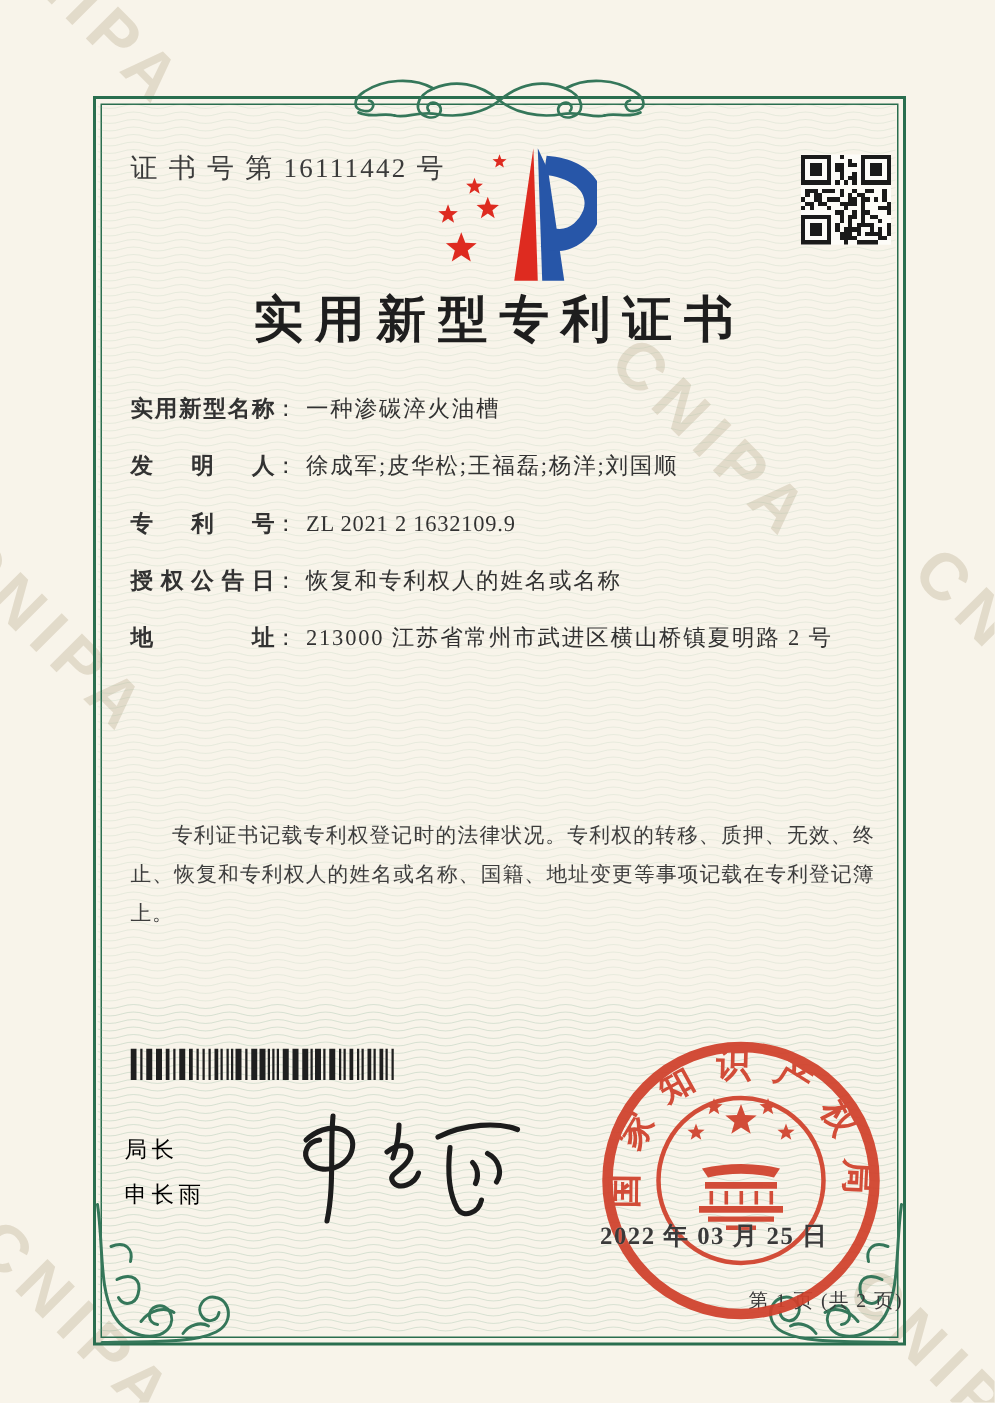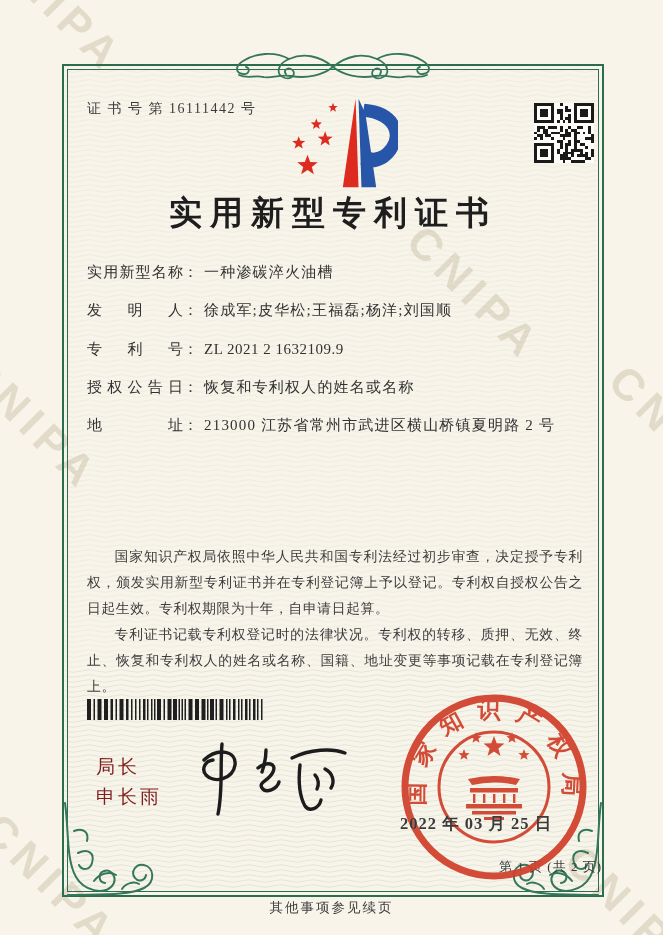--- a/index.html
+++ b/index.html
@@ -28,50 +28,50 @@
     position:absolute;inset:3px;border:1px solid #2a6e4f;
   }
   .waves{position:absolute;left:1px;top:1px;z-index:0;}
   .ornament-top{position:absolute;left:163px;top:-17px;z-index:2;}
   .corner{position:absolute;z-index:2;}
   .corner.bl{left:-4px;bottom:-5px;}
   .corner.br{right:-4px;bottom:-5px;transform:scaleX(-1);}
   
   .cert-no{
     position:absolute;left:23px;top:34px;z-index:3;
-    font-size:14px;letter-spacing:1.5px;color:#3b3b3b;text-align:right;
+    font-size:18px;letter-spacing:1.5px;color:#3b3b3b;text-align:right;
   }
   .logo{position:absolute;left:206px;top:26px;z-index:3;}
   .qr{position:absolute;left:470px;top:37px;width:60px;height:60px;z-index:3;background:#fdfcf8;}
   .title{
     position:absolute;left:0;top:125px;width:100%;z-index:3;
     text-align:center;font-size:33px;font-weight:bold;
     letter-spacing:8px;color:#1e1e1e;
   }
   .fields{position:absolute;left:23px;top:197px;width:500px;z-index:3;}
   .row{height:38.3px;font-size:15px;color:#323232;white-space:nowrap;}
   .lab{
     display:inline-block;width:96px;vertical-align:top;
-    text-align:justify;text-align-last:justify;color:#323232;
+    text-align:justify;text-align-last:justify;color:#323232;font-weight:bold;
   }
   .colon{display:inline-block;margin-right:6px;}
   .val{letter-spacing:1.2px;text-align:right;}
   .val-num{letter-spacing:0.5px;margin-top:32px;}
   .pair2{margin-left:38px;}
   .body-text{
     position:absolute;left:23px;top:478px;width:496px;z-index:3;
     font-size:13.8px;line-height:26px;color:#3d3d3d;
     text-align:justify;letter-spacing:0.6px;
   }
   .body-text p{margin:0;text-indent:2em;}
   .barcode{position:absolute;left:23px;top:633px;z-index:3;}
   .signer{
-    position:absolute;left:32px;top:686px;z-index:3;
+    position:absolute;left:19px;top:686px;z-index:3;
     font-family:"Liberation Sans","DejaVu Sans",sans-serif;
-    font-size:19px;letter-spacing:3px;color:#7f1d1d;line-height:30px;
+    font-size:15px;letter-spacing:3px;color:#000000;line-height:30px;
   }
   .signature{position:absolute;left:128px;top:668px;z-index:3;}
   .seal{position:absolute;left:334px;top:625px;z-index:4;opacity:0.93;}
   .seal-date{
     position:absolute;left:336px;top:747px;width:200px;z-index:5;
     font-size:16.5px;color:#3a3a3a;letter-spacing:1px;font-weight:bold;
     text-shadow:0 0 1px rgba(255,255,255,0.4);
   }
   .page-num{
     position:absolute;left:0;top:792px;width:100%;z-index:3;
@@ -459,21 +459,20 @@
       </div>
       <div class="row">
         <span class="lab">授权公告日</span><span class="colon">：</span><span class="val">恢复和专利权人的姓名或名称</span>
       </div>
       <div class="row">
         <span class="lab">地址</span><span class="colon">：</span><span class="val">213000 江苏省常州市武进区横山桥镇夏明路 2 号</span>
       </div>
     </div>
 
     <div class="body-text">
-      <p>国家知识产权局依照中华人民共和国专利法经过初步审查，决定授予专利权，颁发实用新型专利证书并在专利登记簿上予以登记。专利权自授权公告之日起生效。专利权期限为十年，自申请日起算。</p>
       <p>专利证书记载专利权登记时的法律状况。专利权的转移、质押、无效、终止、恢复和专利权人的姓名或名称、国籍、地址变更等事项记载在专利登记簿上。</p>
     </div>
 
     <svg class="barcode" width="180" height="21" viewBox="0 0 180 21">
         <rect x="0" y="0" width="4" height="21" fill="#1f1f1f"></rect>
         <rect x="6.5" y="0" width="1.5" height="21" fill="#1f1f1f"></rect>
         <rect x="10.5" y="0" width="4" height="21" fill="#1f1f1f"></rect>
         <rect x="17" y="0" width="4" height="21" fill="#1f1f1f"></rect>
         <rect x="23.5" y="0" width="2.5" height="21" fill="#1f1f1f"></rect>
         <rect x="28.5" y="0" width="1.5" height="21" fill="#1f1f1f"></rect>
@@ -558,14 +557,13 @@
           <rect x="86" y="126" width="20" height="3"></rect>
         </g>
       </g>
     </svg>
 
     <div class="seal-date">2022 年 03 月 25 日</div>
 
     <div class="page-num">第 1 页 (共 2 页)</div>
   </div>
 
-  <div class="foot-note">其他事项参见续页</div>
 </div>
 
 </body></html>

